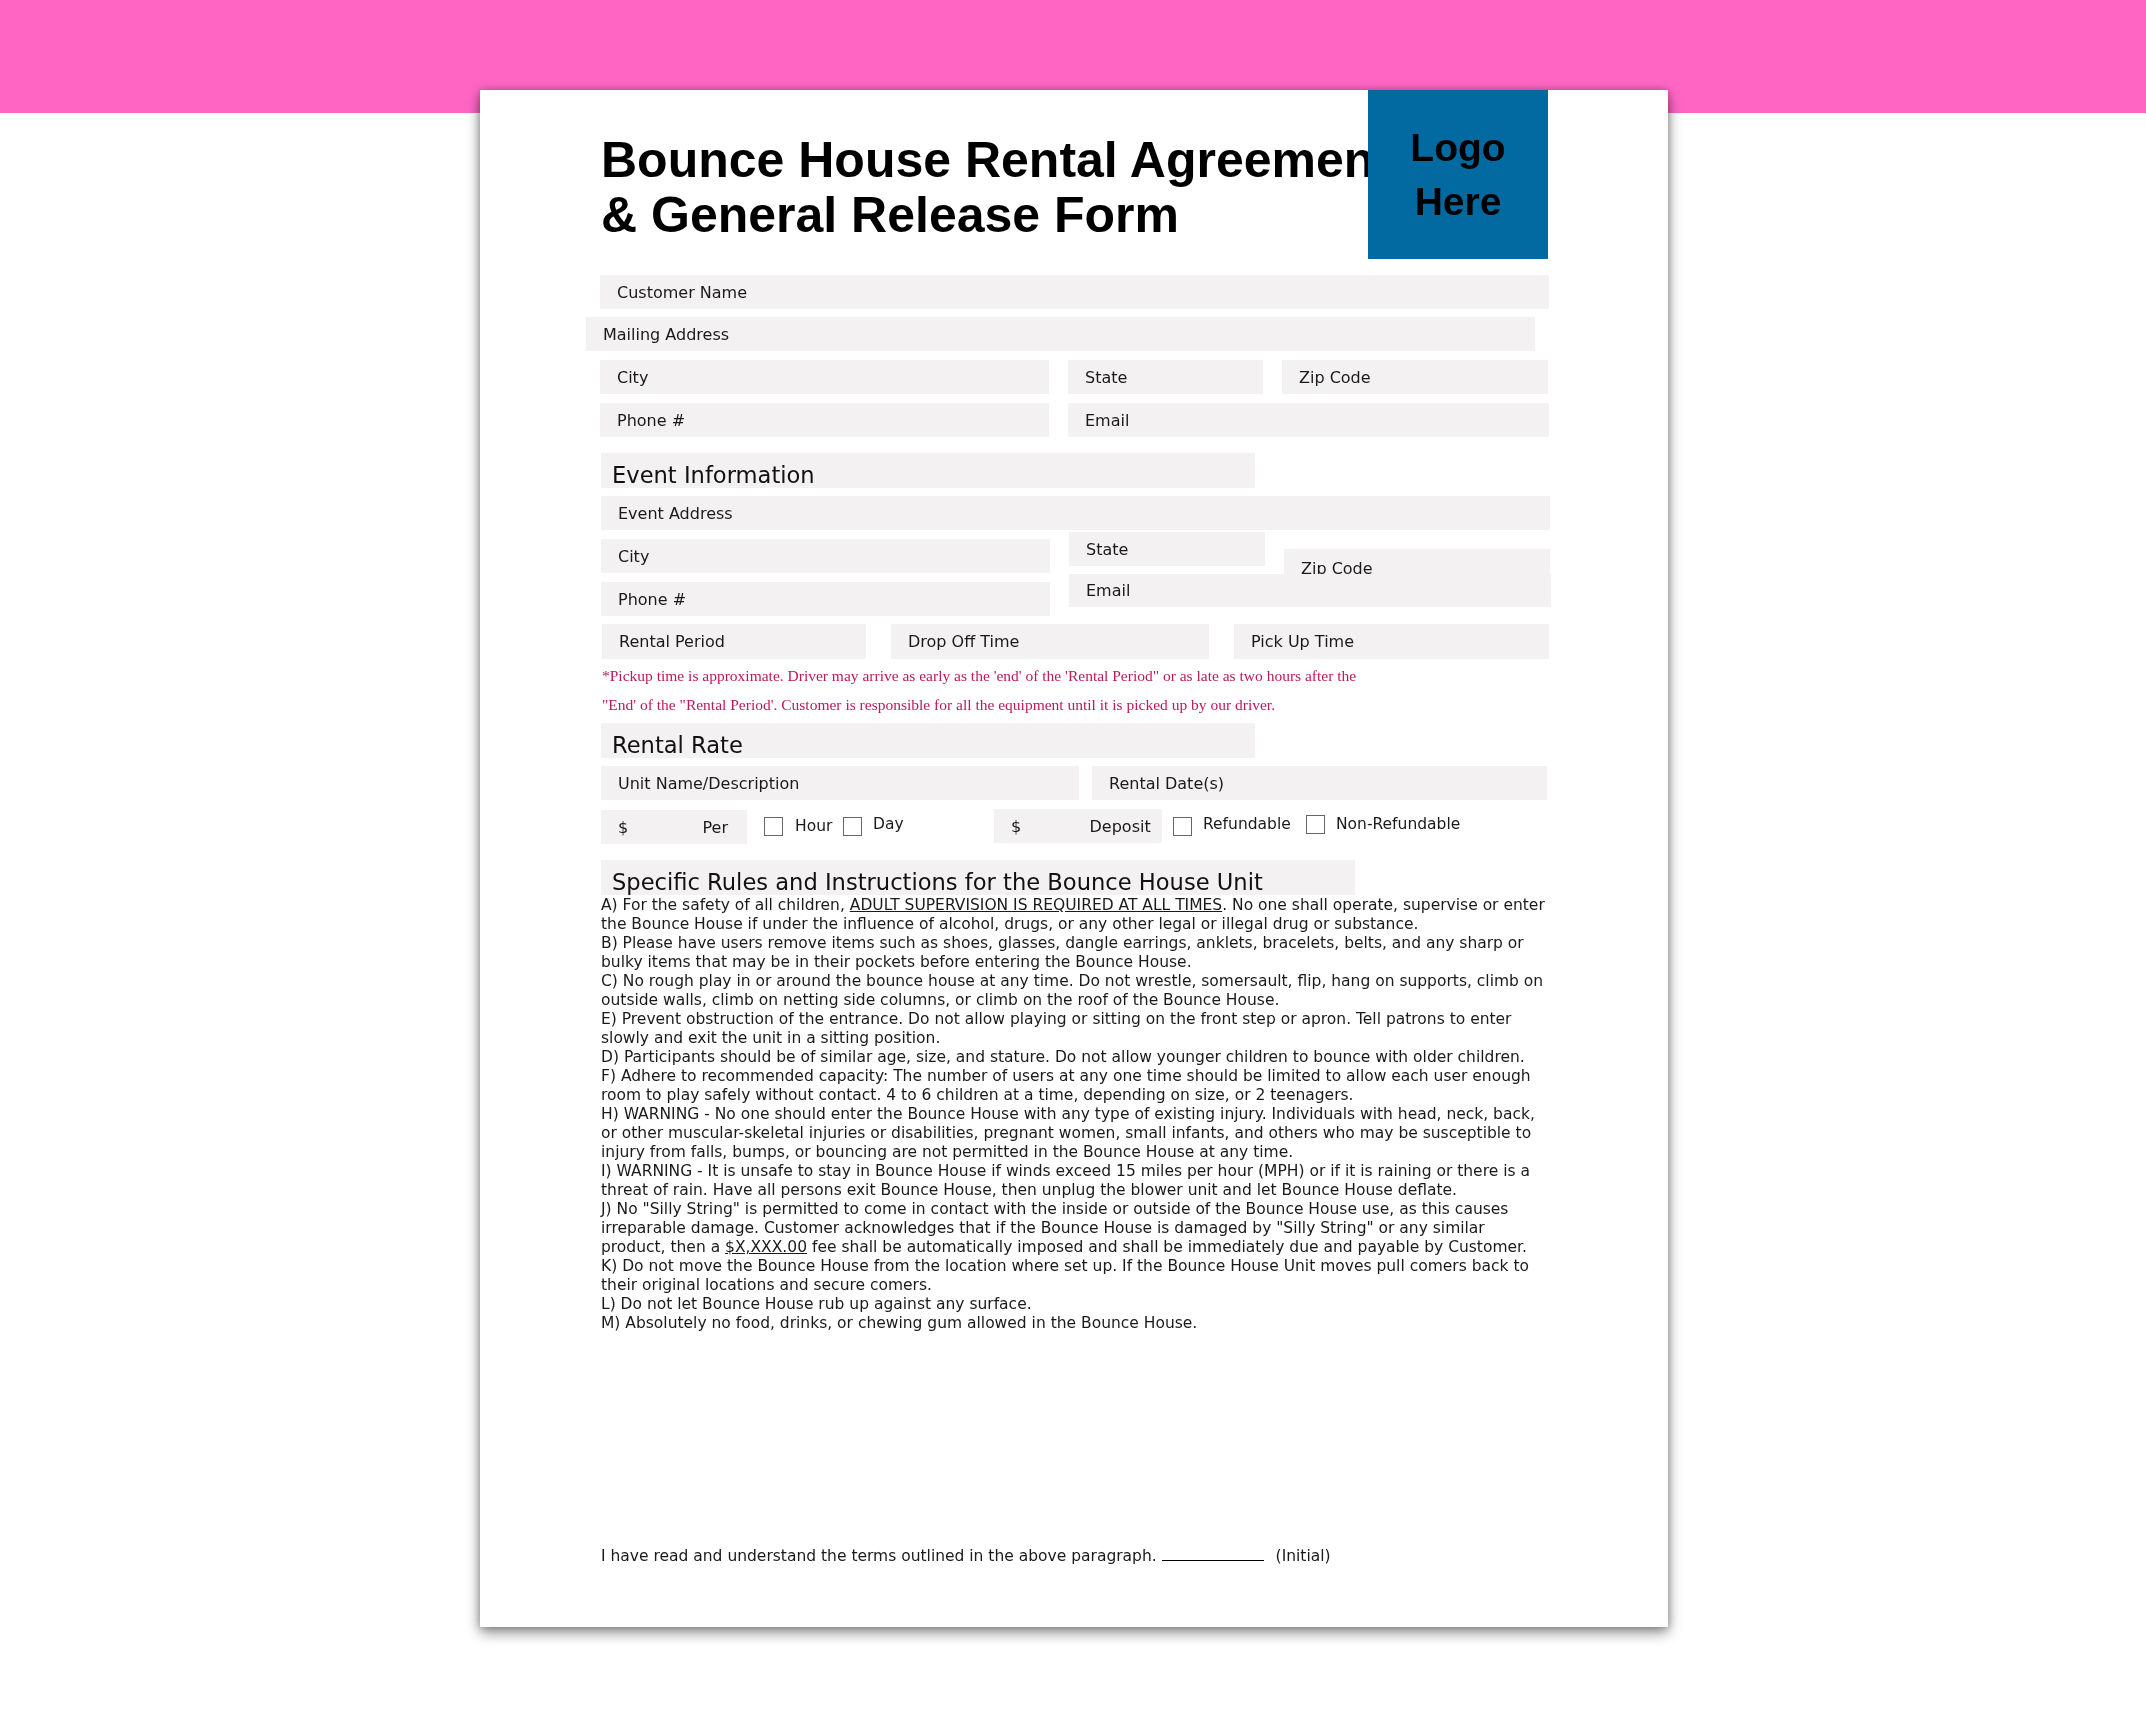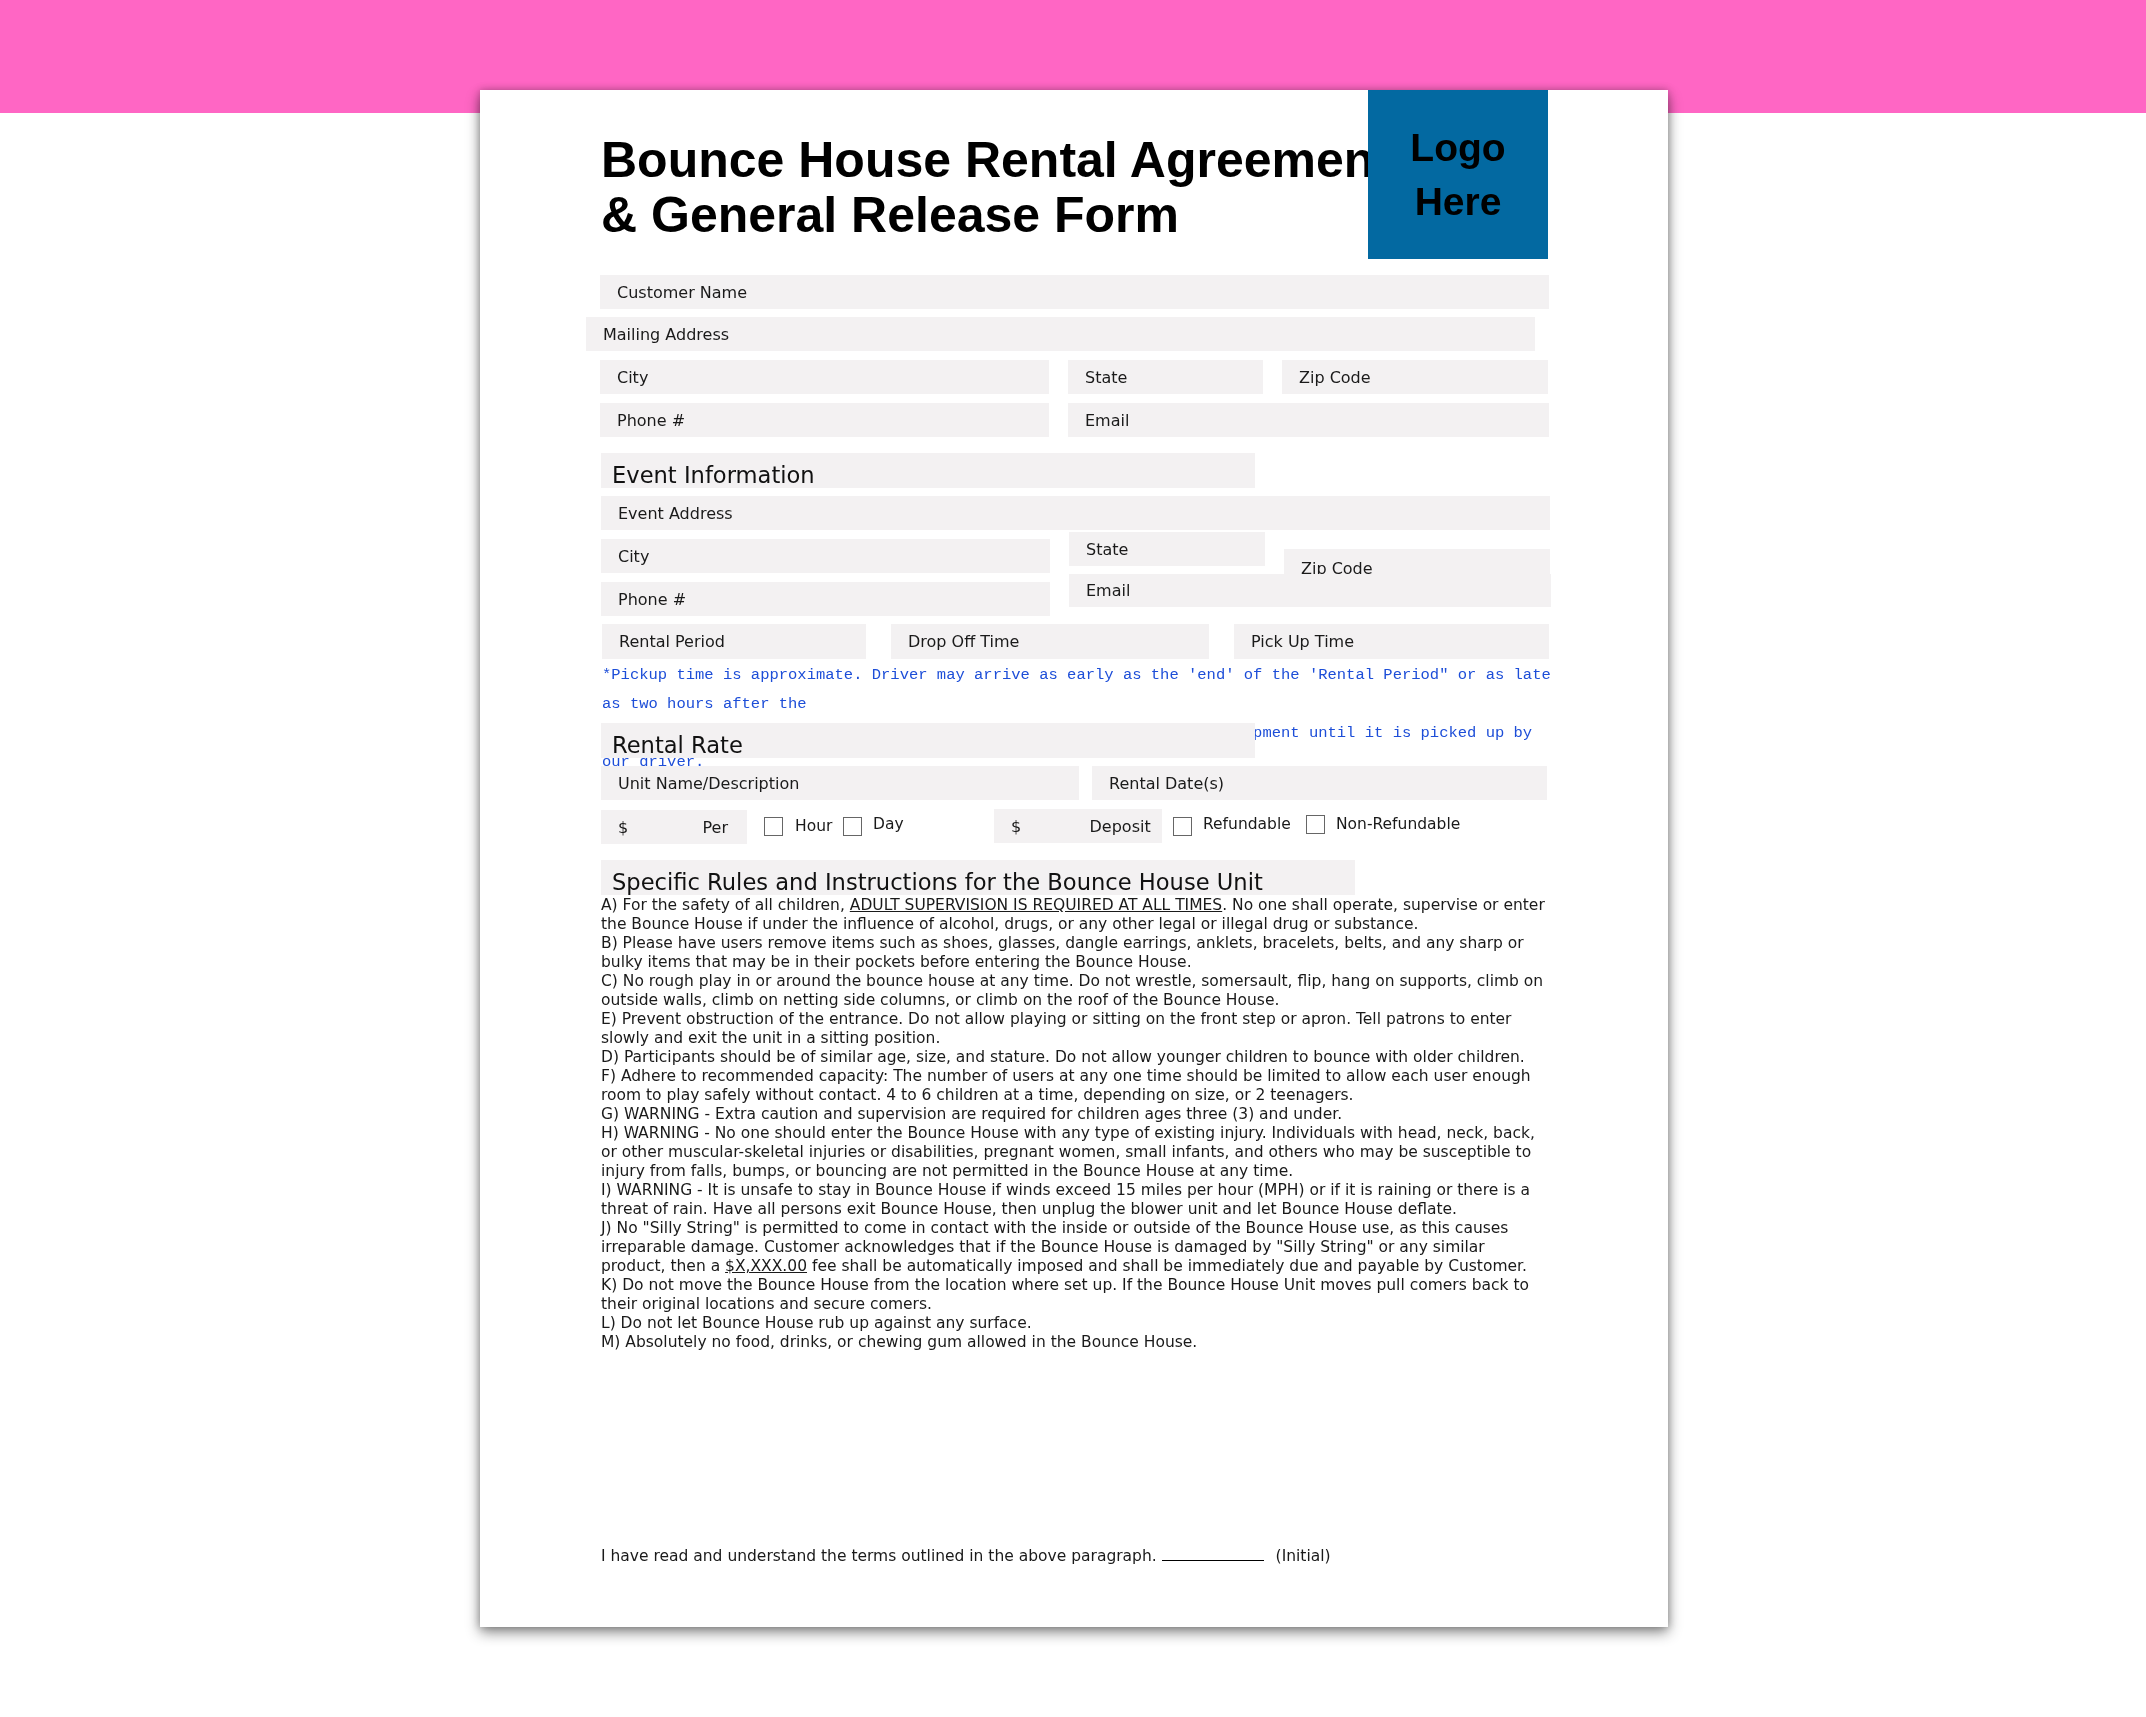--- a/index.html
+++ b/index.html
@@ -9,21 +9,21 @@
         box-shadow:0 5.6px 13px rgba(0,0,0,0.45), 0 0 7.5px rgba(0,0,0,0.25);}
   .abs{position:absolute;}
   .title{left:121px;top:43px;font-family:"Liberation Sans",sans-serif;font-weight:bold;font-size:50px;line-height:55px;color:#000;}
   .logo{left:888px;top:0;width:180px;height:169px;background:#0369a1;display:flex;align-items:center;justify-content:center;
         text-align:center;font-weight:bold;font-size:39px;line-height:54px;color:#000;}
   .fld{position:absolute;background:#F3F1F2;box-sizing:border-box;padding-left:17px;font-family:"DejaVu Sans",sans-serif;
        font-size:16px;color:#1a1a1a;display:flex;align-items:center;}
   .sec{position:absolute;background:#F3F1F2;box-sizing:border-box;padding-left:11px;font-family:"DejaVu Sans",sans-serif;
        font-size:22.6px;color:#111;display:flex;align-items:flex-end;}
   .txt{position:absolute;font-family:"DejaVu Sans",sans-serif;font-size:15.5px;color:#1a1a1a;white-space:nowrap;}
-  .note{position:absolute;left:122px;font-family:Liberation Mono, monospace;font-size:15.5px;color:#1d4ed8;line-height:29px;width:960px;}
+  .note{position:absolute;left:122px;font-family:Liberation Serif, serif;font-size:15.5px;color:#be185d;line-height:29px;width:960px;}
   .rules{position:absolute;left:121px;top:806px;width:951px;font-family:"DejaVu Sans",sans-serif;font-size:15.5px;line-height:19px;color:#1a1a1a;}
   .rules p{margin:0;}
   .u{text-decoration:underline;}
   .cb{position:absolute;width:19px;height:19px;border:1.4px solid #666;background:#fff;box-sizing:border-box;}
   .initline{display:inline-block;width:102px;border-bottom:1.4px solid #000;margin:0 11.3px 0 5.6px;height:13px;}
 </style>
 </head>
 <body>
 
 <div class="band"></div>
@@ -133,21 +133,20 @@
       <span>Specific Rules and Instructions for the Bounce House Unit</span>
     </div>
 
   <div class="rules">
     <p><span>A) For the safety of all children, </span><span class="u">ADULT SUPERVISION IS REQUIRED AT ALL TIMES</span><span>. No one shall operate, supervise or enter the Bounce House if under the influence of alcohol, drugs, or any other legal or illegal drug or substance.</span></p>
     <p>B) Please have users remove items such as shoes, glasses, dangle earrings, anklets, bracelets, belts, and any sharp or bulky items that may be in their pockets before entering the Bounce House.</p>
     <p>C) No rough play in or around the bounce house at any time. Do not wrestle, somersault, flip, hang on supports, climb on outside walls, climb on netting side columns, or climb on the roof of the Bounce House.</p>
     <p>E) Prevent obstruction of the entrance. Do not allow playing or sitting on the front step or apron. Tell patrons to enter slowly and exit the unit in a sitting position.</p>
     <p>D) Participants should be of similar age, size, and stature. Do not allow younger children to bounce with older children.</p>
     <p>F) Adhere to recommended capacity: The number of users at any one time should be limited to allow each user enough room to play safely without contact. 4 to 6 children at a time, depending on size, or 2 teenagers.</p>
-    <p>G) WARNING - Extra caution and supervision are required for children ages three (3) and under.</p>
     <p>H) WARNING - No one should enter the Bounce House with any type of existing injury. Individuals with head, neck, back, or other muscular-skeletal injuries or disabilities, pregnant women, small infants, and others who may be susceptible to injury from falls, bumps, or bouncing are not permitted in the Bounce House at any time.</p>
     <p>I) WARNING - It is unsafe to stay in Bounce House if winds exceed 15 miles per hour (MPH) or if it is raining or there is a threat of rain. Have all persons exit Bounce House, then unplug the blower unit and let Bounce House deflate.</p>
     <p><span>J) No "Silly String" is permitted to come in contact with the inside or outside of the Bounce House use, as this causes irreparable damage. Customer acknowledges that if the Bounce House is damaged by "Silly String" or any similar product, then a </span><span class="u">$X,XXX.00</span><span> fee shall be automatically imposed and shall be immediately due and payable by Customer.</span></p>
     <p>K) Do not move the Bounce House from the location where set up. If the Bounce House Unit moves pull comers back to their original locations and secure comers.</p>
     <p>L) Do not let Bounce House rub up against any surface.</p>
     <p>M) Absolutely no food, drinks, or chewing gum allowed in the Bounce House.</p>
   </div>
 
   <div class="txt" style="left:121px;top:1457px;">
     <span>I have read and understand the terms outlined in the above paragraph.</span><span class="initline"></span><span>(Initial)</span>

